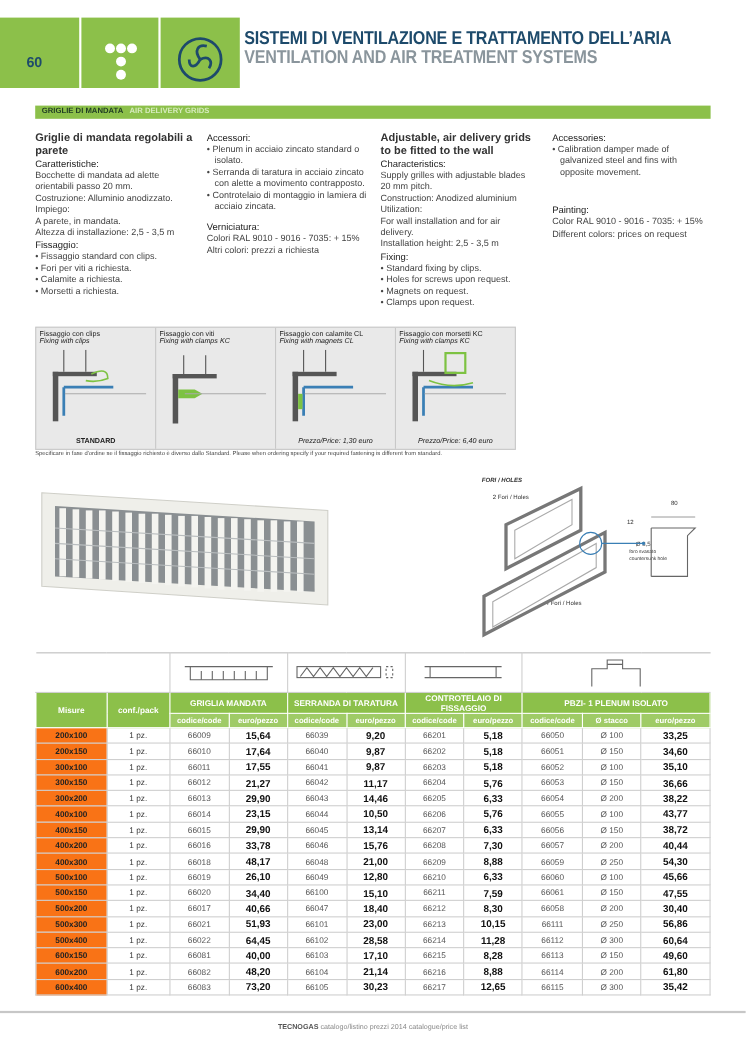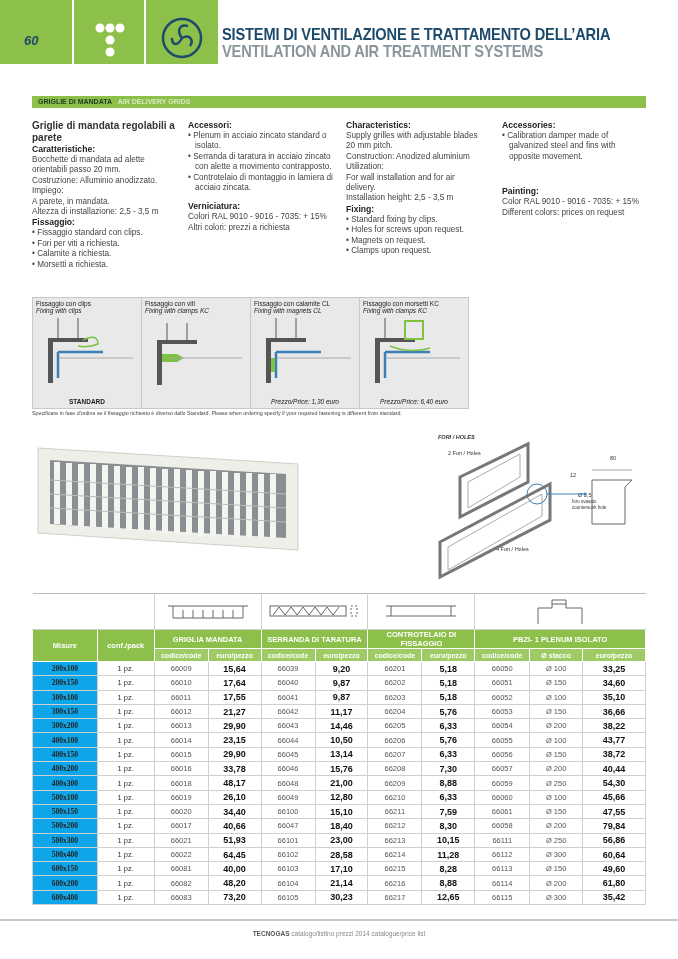--- a/index.html
+++ b/index.html
@@ -1,49 +1,49 @@
 <!DOCTYPE html>
 <html><head>
 <meta charset="utf-8">
 <style>
   * { box-sizing: border-box; margin: 0; padding: 0; }
   body { width: 678px; height: 959px; background: #fff; font-family: "Liberation Sans", sans-serif; color: #333; position: relative; overflow: hidden; }
-  .hdr-box { position: absolute; top: 0; height: 64px; background: #8cc04a; font-style: italic; }
+  .hdr-box { position: absolute; top: 16px; height: 64px; background: #8cc04a; }
   #pg { left: 0; width: 72px; }
   #logo { left: 74px; width: 70px; }
   #fan { left: 146px; width: 72px; }
   .pgnum { position: absolute; left: 24px; top: 33px; font-weight: bold; font-size: 13px; color: #1d4a6b; }
   .title1 { position: absolute; left: 222px; top: 25px; font-size: 17px; font-weight: bold; color: #1d4a6b; letter-spacing: -0.2px; transform: scaleX(0.86); transform-origin: left; white-space: nowrap; }
   .title2 { position: absolute; left: 222px; top: 42px; font-size: 17px; font-weight: bold; color: #8a959c; letter-spacing: -0.2px; transform: scaleX(0.86); transform-origin: left; white-space: nowrap; }
   .secbar { position: absolute; left: 32px; top: 96px; width: 614px; height: 12px; background: #8cc04a; font-size: 7px; font-weight: bold; padding: 2px 6px; white-space: nowrap; }
   .secbar .it { color: #1f3b23; }
   .secbar .en { color: #d6ebbd; margin-left: 4px; }
   .col { position: absolute; top: 120px; font-size: 8.2px; line-height: 10.4px; color: #444; }
   .col h3 { font-size: 10px; line-height: 12px; color: #333; font-weight: bold; }
-  .col h4 { font-size: 8.6px; color: #222; font-weight: bold; line-height: 11px; }
+  .col h4 { font-size: 8.6px; color: #222; font-weight: normal; line-height: 11px; }
   .col ul { list-style: none; }
   .col li { padding-left: 7px; text-indent: -7px; }
   .col li::before { content: "• "; }
   .fixbox { position: absolute; left: 32px; top: 297px; width: 437px; height: 112px; background: #e9e9e9; border: 1px solid #c8c8c8; display: flex; }
   .fixcell { flex: 1; border-right: 1px solid #c8c8c8; position: relative; font-size: 6.5px; padding: 2px 3px; color: #222; }
   .fixcell:last-child { border-right: none; }
   .fixcell .t2 { font-style: italic; }
   .fixcell .foot { position: absolute; bottom: 3px; left: 0; right: 0; text-align: center; font-size: 6.5px; font-weight: bold; }
   .fixcell .foot.it { font-style: italic; font-weight: normal; }
   .fixcell svg { position: absolute; left: 10px; top: 20px; }
   .note { position: absolute; left: 32px; top: 410px; font-size: 5.3px; color: #444; white-space: nowrap; }
   .grill { position: absolute; left: 36px; top: 438px; }
   .holes { position: absolute; left: 420px; top: 432px; width: 240px; height: 150px; }
   .holes .lbl { position: absolute; font-size: 5.5px; color: #333; }
   table { position: absolute; left: 32px; top: 593px; width: 614px; border-collapse: collapse; font-size: 7.5px; }
   td, th { border: 1px solid #cfcfcf; text-align: center; height: 14.3px; padding: 0; }
   .iconrow td { height: 36px; border-top: 1px solid #bdbdbd; background: #fff; }
   .grp th { background: #8cc04a; color: #fff; font-weight: bold; font-size: 7.5px; height: 13px; border-color: #fff; }
   .sub th { background: #9fcb66; color: #fff; font-weight: bold; font-size: 7px; height: 13px; border-color: #fff; }
-  .misure { background: #0ea5e9; font-weight: bold; color: #222; font-family: Liberation Serif, serif; }
+  .misure { background: #f97316; font-weight: bold; color: #222; }
   td.code { color: #555; }
   td.price { font-weight: bold; font-size: 9px; color: #111; }
   .footline { position: absolute; left: 0; top: 919px; width: 678px; height: 2px; background: #c7c7c7; }
   .footer { position: absolute; top: 930px; width: 678px; text-align: center; font-size: 6.5px; color: #888; }
   .footer b { color: #555; }
 </style>
 </head>
 <body>
 
 <div class="hdr-box" id="pg">
@@ -95,20 +95,21 @@
   <ul>
     <li>Plenum in acciaio zincato standard o isolato.</li>
     <li>Serranda di taratura in acciaio zincato con alette a movimento contrapposto.</li>
     <li>Controtelaio di montaggio in lamiera di acciaio zincata.</li>
   </ul>
   <h4 style="margin-top:8px">Verniciatura:</h4>
   <div>Colori RAL 9010 - 9016 - 7035: + 15%</div>
   <div>Altri colori: prezzi a richiesta</div>
 </div>
 <div class="col" style="left:346px;width:140px;">
+  <h3>Adjustable, air delivery grids to be fitted to the wall</h3>
   <h4>Characteristics:</h4>
   <div>Supply grilles with adjustable blades 20 mm pitch.</div>
   <div>Construction: Anodized aluminium</div>
   <div>Utilization:</div>
   <div>For wall installation and for air delivery.</div>
   <div>Installation height: 2,5 - 3,5 m</div>
   <h4>Fixing:</h4>
   <ul>
     <li>Standard fixing by clips.</li>
     <li>Holes for screws upon request.</li>
@@ -446,21 +447,21 @@
         <td class="misure">500x200</td>
         <td>1 pz.</td>
         <td class="code">66017</td>
         <td class="price">40,66</td>
         <td class="code">66047</td>
         <td class="price">18,40</td>
         <td class="code">66212</td>
         <td class="price">8,30</td>
         <td class="code">66058</td>
         <td class="code">Ø 200</td>
-        <td class="price">79,84</td>
+        <td class="price">30,40</td>
       </tr>
       <tr>
         <td class="misure">500x300</td>
         <td>1 pz.</td>
         <td class="code">66021</td>
         <td class="price">51,93</td>
         <td class="code">66101</td>
         <td class="price">23,00</td>
         <td class="code">66213</td>
         <td class="price">10,15</td>

